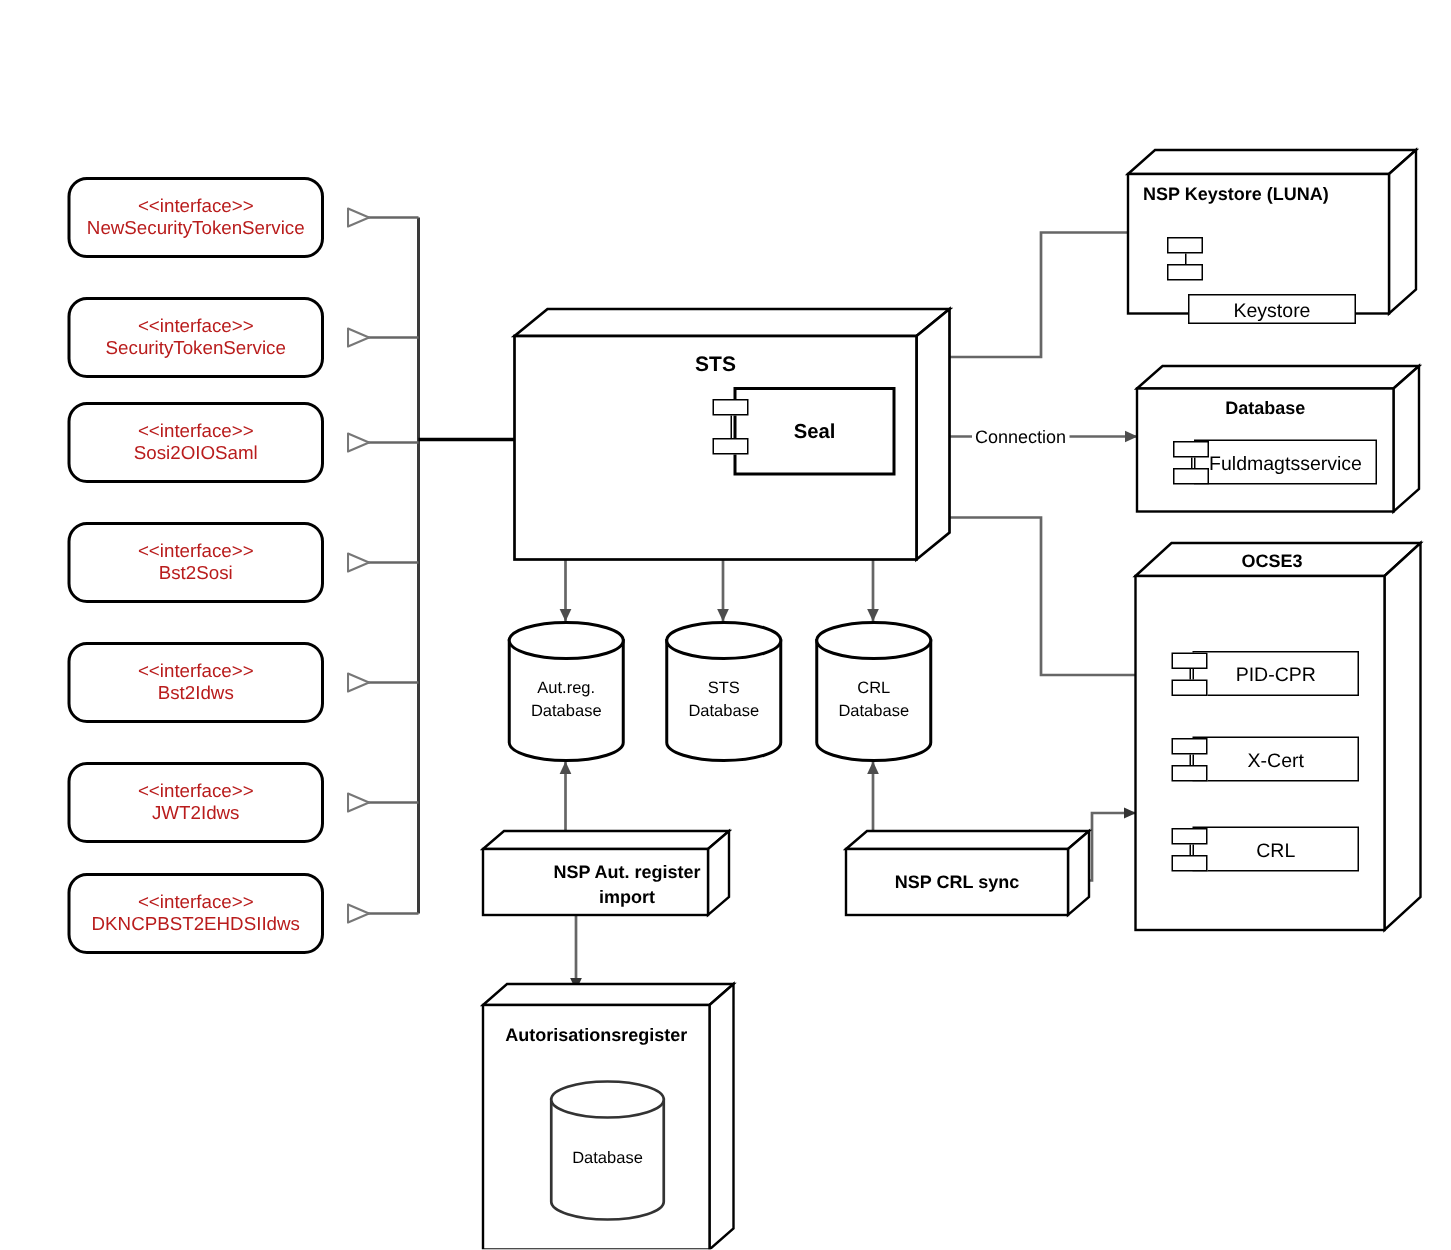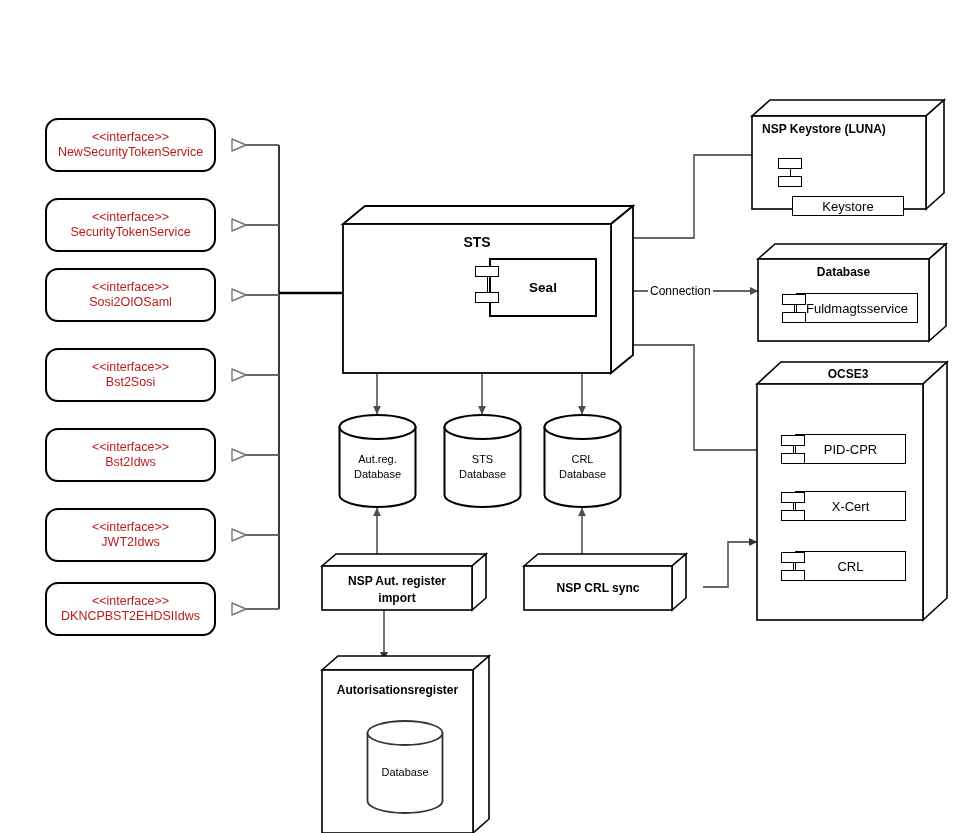--- a/index.html
+++ b/index.html
@@ -325,33 +325,33 @@
     <svg width="79" height="94" style="position:absolute;left:0;top:0;">
       <path d="M1.5,13 L1.5,81 A38,12 0 0 0 77.5,81 L77.5,13 z" fill="#ffffff" stroke="#000000" stroke-width="2"></path>
       <ellipse cx="39.5" cy="13" rx="38" ry="12" fill="#ffffff" stroke="#000000" stroke-width="2"></ellipse>
     </svg>
     <div class="cyl-label" style="top:38px;">
       <span>CRL</span><br>
       <span>Database</span>
     </div>
   </div>
 
-  <div class="node3d" style="left:322px; top:554px; width:164px; height:56px;">
+  <div class="node3d" style="left:322px; top:554px; width:164px; height:56px;padding-left:21px;">
     <svg width="166" height="58" style="position:absolute;left:0;top:0;overflow:visible;">
       <path d="M0,12 L14,0 L164,0 L150,12 z" fill="#ffffff" stroke="#000000" stroke-width="1.6"></path>
       <path d="M150,12 L164,0 L164,44 L150,56 z" fill="#ffffff" stroke="#000000" stroke-width="1.6"></path>
       <rect x="0" y="12" width="150" height="44" fill="#ffffff" stroke="#000000" stroke-width="1.6"></rect>
     </svg>
     <div class="nlabel" style="top:19px; width:150px; line-height:17px;">
       <span>NSP Aut. register</span><br>
       <span>import</span>
     </div>
   </div>
 
-  <div class="node3d" style="left:524px; top:554px; width:162px; height:56px;">
+  <div class="node3d" style="left:564px; top:554px; width:162px; height:56px;">
     <svg width="164" height="58" style="position:absolute;left:0;top:0;overflow:visible;">
       <path d="M0,12 L14,0 L162,0 L148,12 z" fill="#ffffff" stroke="#000000" stroke-width="1.6"></path>
       <path d="M148,12 L162,0 L162,44 L148,56 z" fill="#ffffff" stroke="#000000" stroke-width="1.6"></path>
       <rect x="0" y="12" width="148" height="44" fill="#ffffff" stroke="#000000" stroke-width="1.6"></rect>
     </svg>
     <div class="nlabel" style="top:27px; width:148px;">NSP CRL sync</div>
   </div>
 
   <div class="node3d" style="left:322px; top:656px; width:167px; height:212px;">
     <svg width="169" height="179" style="position:absolute;left:0;top:0;overflow:visible;">

